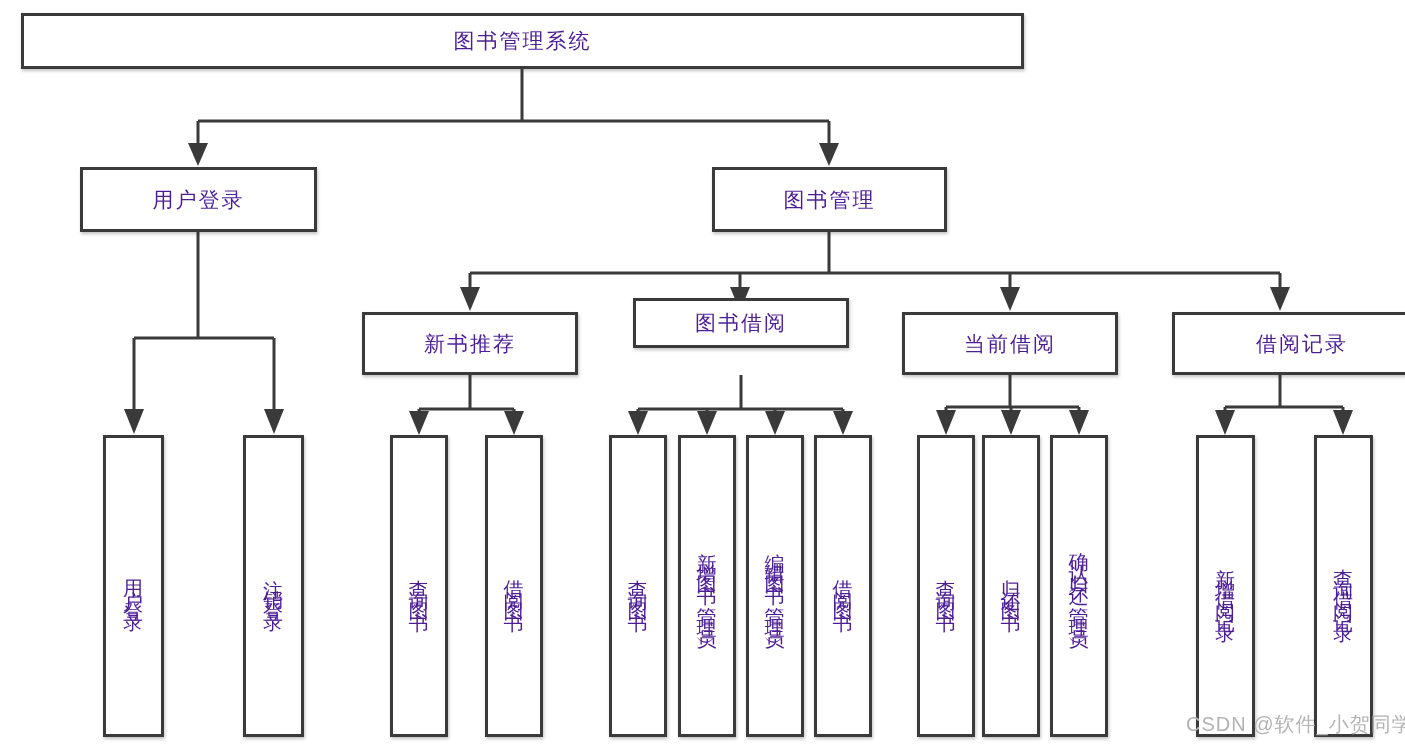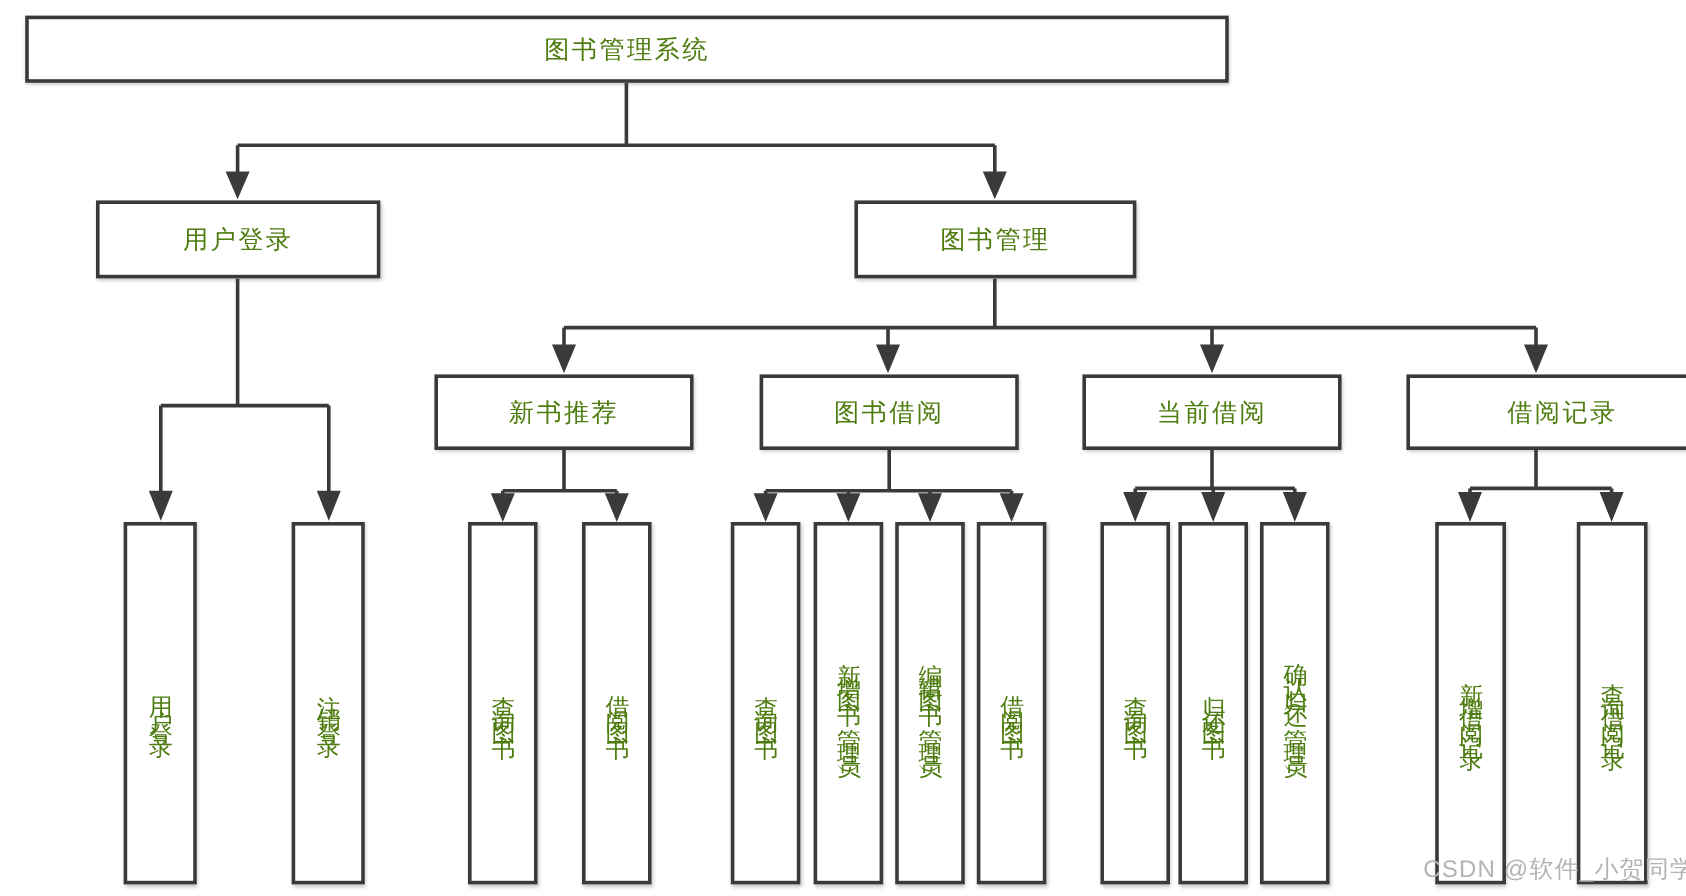--- a/index.html
+++ b/index.html
@@ -17,21 +17,21 @@
     width: 1405px; height: 747px;
   }
   .node {
     position: absolute;
     box-sizing: border-box;
     background: #ffffff;
     border: 3px solid #3a3a3a;
     display: flex;
     align-items: center;
     justify-content: center;
-    color: #4d7c0f;
+    color: #4c1d95;
     box-shadow: 1px 2px 3px rgba(60,60,60,0.30);
   }
   .h {
     font-size: 21px;
     letter-spacing: 2px;
     white-space: nowrap;
   }
   .v {
     writing-mode: vertical-rl;
     text-orientation: mixed;
@@ -101,21 +101,21 @@
       <polygon points="1333,410 1353,410 1343,435"></polygon>
     </g>
   </svg>
 
   <div class="node h" style="left:21px; top:13px; width:1003px; height:56px">图书管理系统</div>
 
   <div class="node h" style="left:80px; top:167px; width:237px; height:65px">用户登录</div>
   <div class="node h" style="left:362px; top:312px; width:216px; height:63px">新书推荐</div>
 
   <div class="node h" style="left:712px; top:167px; width:235px; height:65px">图书管理</div>
-  <div class="node h" style="left:633px; top:312px; width:216px; height:63px">图书借阅</div>
+  <div class="node h" style="left:633px; top:298px; width:216px; height:50px">图书借阅</div>
   <div class="node h" style="left:902px; top:312px; width:216px; height:63px">当前借阅</div>
   <div class="node h" style="left:1172px; top:312px; width:260px; height:63px">借阅记录</div>
 
   <div class="node v" style="left:103px; top:435px; width:61px; height:302px">用户登录</div>
   <div class="node v" style="left:243px; top:435px; width:61px; height:302px">注销登录</div>
 
   <div class="node v" style="left:390px; top:435px; width:58px; height:302px">查询图书</div>
   <div class="node v" style="left:485px; top:435px; width:58px; height:302px">借阅图书</div>
 
   <div class="node v" style="left:609px; top:435px; width:58px; height:302px">查询图书</div>

